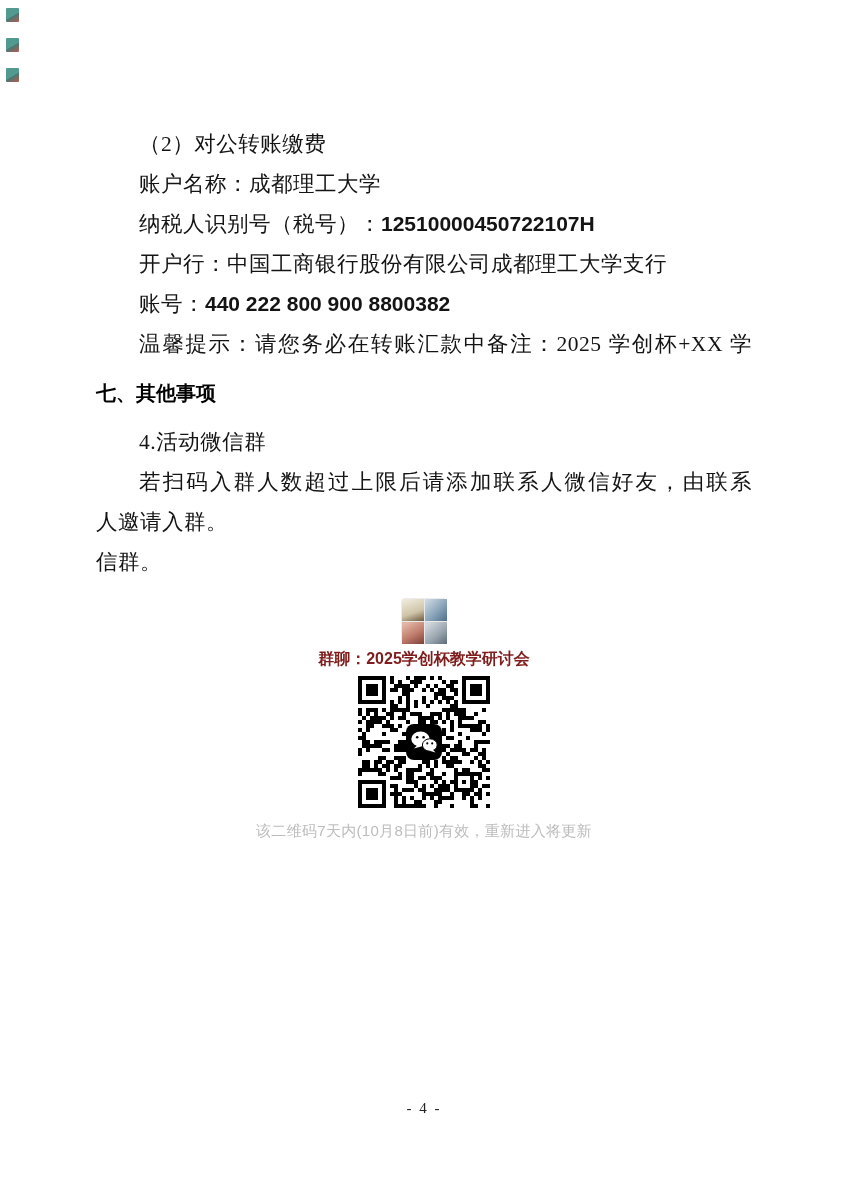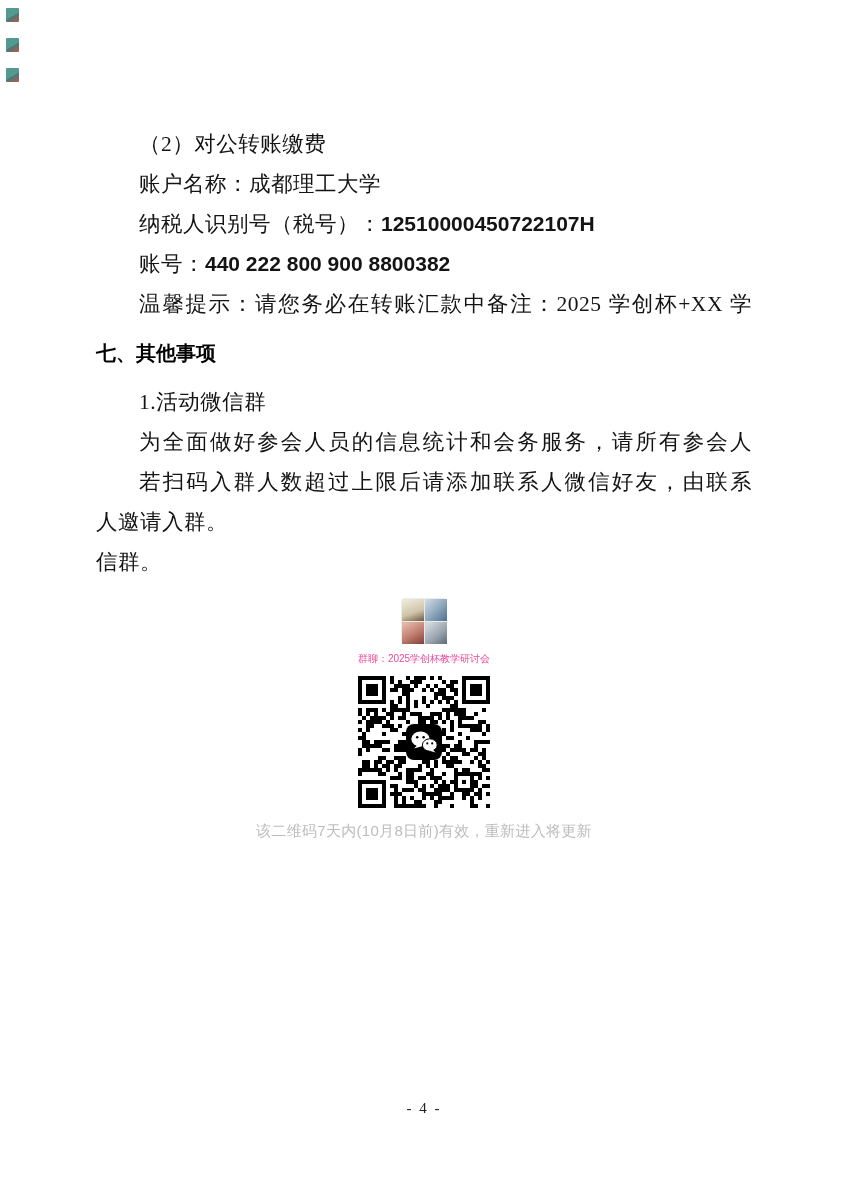--- a/index.html
+++ b/index.html
@@ -39,21 +39,21 @@
     box-shadow:0 0 0 1px #ececec inset;
   }
   .group-avatar .cell { width:22px; height:22px; }
   .cell.c1 { background:linear-gradient(160deg,#ece7d8 10%,#cfc4a8 60%,#6b5b43 100%); }
   .cell.c2 { background:linear-gradient(135deg,#cdd9e2 5%,#8aa5ba 55%,#4f6f8c 100%); }
   .cell.c3 { background:linear-gradient(150deg,#e3b7a8 10%,#c07d6d 55%,#7e3f38 100%); }
   .cell.c4 { background:linear-gradient(140deg,#d3d8dd 10%,#97a3ad 60%,#5d6b77 100%); }
 
   .group-caption {
     margin-top:6px; font-family:"Liberation Sans","DejaVu Sans",sans-serif;
-    font-size:10px; font-weight:normal; color:#ec4899; line-height:18px;
+    font-size:16px; font-weight:bold; color:#7f1d1d; line-height:18px;
   }
 
   .qr-wrap { position:relative; width:132px; margin:8px auto 0 auto; }
   .qr-wrap svg.qr { display:block; width:132px; height:132px; }
   .qr-logo {
     position:absolute; left:47px; top:47px; width:38px; height:38px;
   }
 
   .qr-note {
     margin-top:14px; font-family:"Liberation Sans","DejaVu Sans",sans-serif;
@@ -73,27 +73,27 @@
   <div class="corner-marks">
     <div class="mark"></div>
     <div class="mark"></div>
     <div class="mark"></div>
   </div>
 
   <div class="content">
     <div class="line indent">（2）对公转账缴费</div>
     <div class="line indent">账户名称：成都理工大学</div>
     <div class="line indent"><span>纳税人识别号（税号）：</span><span class="num">12510000450722107H</span></div>
+    <div class="line indent">开户行：中国工商银行股份有限公司成都理工大学支行</div>
     <div class="line indent"><span>账号：</span><span class="num">440 222 800 900 8800382</span></div>
     <div class="line indent full">温馨提示：请您务必在转账汇款中备注：2025 学创杯+XX 学</div>
 
     <div class="heading">七、其他事项</div>
 
-    <div class="line indent after-heading">1.活动微信群</div>
-    <div class="line indent full">为全面做好参会人员的信息统计和会务服务，请所有参会人</div>
+    <div class="line indent after-heading">4.活动微信群</div>
     <div class="line indent full">若扫码入群人数超过上限后请添加联系人微信好友，由联系</div>
     <div class="line">人邀请入群。</div>
     <div class="line">信群。</div>
 
     <div class="wechat-block">
       <div class="group-avatar">
         <div class="cell c1"></div>
         <div class="cell c2"></div>
         <div class="cell c3"></div>
         <div class="cell c4"></div>

